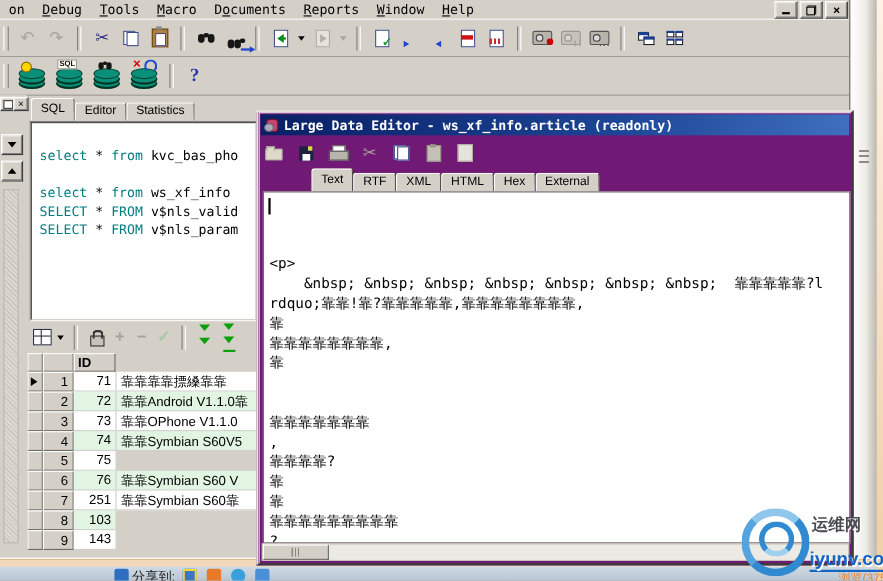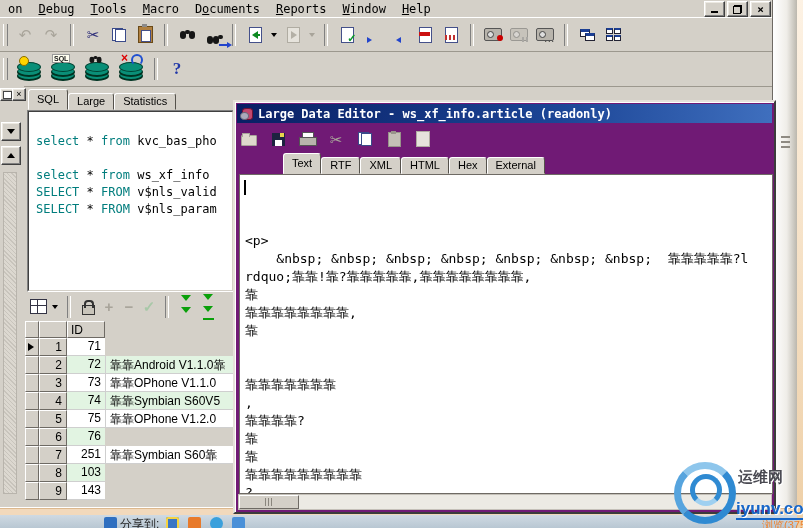--- a/index.html
+++ b/index.html
@@ -100,21 +100,21 @@
   .gicon-grid::before{content:"";position:absolute;left:6px;top:0;width:1px;height:100%;background:#334;}
   .gicon-grid::after{content:"";position:absolute;left:0;top:5px;width:100%;height:1px;background:#334;}
   .lock{position:relative;width:11px;height:8px;background:#c8c4ba;border:1px solid #333;margin-top:6px;}
   .lock::before{content:"";position:absolute;left:1px;top:-6px;width:6px;height:6px;border:2px solid #333;border-bottom:none;border-radius:4px 4px 0 0;}
   .fetch{display:flex;flex-direction:column;align-items:center;gap:1px;}
   .fetch b{width:0;height:0;border:5px solid transparent;border-top:6px solid #0aa00a;display:block;}
   .fetch .bar{width:11px;height:2px;background:#0aa00a;}
   .grid{position:absolute;left:25px;top:321px;width:208px;height:186px;overflow:hidden;background:#d4d0c8;font-size:12px;}
   .ghead{display:flex;height:17px;}
   .hcell{background:#d4d0c8;border:1px solid;border-color:#fff #6e6a64 #6e6a64 #fff;box-sizing:border-box;
-    padding:1px 2px 0 3px;overflow:hidden;white-space:nowrap;}
+    padding:1px 2px 0 3px;overflow:hidden;white-space:nowrap;font-weight:bold;}
   .grow{display:flex;height:18px;}
   .grow .c-ind,.grow .c-num{background:#d4d0c8;border:1px solid;border-color:#fff #6e6a64 #6e6a64 #fff;box-sizing:border-box;}
   .c-ind{width:14px;display:flex;align-items:center;justify-content:center;}
   .c-num{width:28px;text-align:right;padding:1px 4px 0 0;}
   .c-id{width:38px;text-align:right;padding:1px 4px 0 0;background:#fff;border-bottom:1px solid #cfcfcf;box-sizing:border-box;overflow:hidden;}
   .c-title{flex:1;padding:1px 0 0 4px;background:#fff;border-bottom:1px solid #cfcfcf;border-left:1px solid #cfcfcf;box-sizing:border-box;
     overflow:hidden;white-space:nowrap;}
   .grow.alt .c-id,.grow.alt .c-title{background:#e2f4e2;}
   .sel-arrow{width:0;height:0;border:4px solid transparent;border-left:6px solid #000;margin-left:2px;}
   
@@ -352,21 +352,21 @@
         <span class="tri-dn"></span>
       </div>
     <div class="ls-arrowbtn btn3d" style="top:60px;">
         <span class="tri-up"></span>
       </div>
     <div class="ls-texture"></div>
   </div>
 
   <div id="sql-tabs" class="sql-tabs">
       <div class="tab active">SQL</div>
-      <div class="tab">Large</div>
+      <div class="tab">Editor</div>
       <div class="tab">Statistics</div>
     </div>
   <div class="sql-editor sunk2">
     <div class="sunk2i"></div>
     <div id="sql-code" class="code"><div class="code-line"><span class="kw">select</span><span class="tx"> * </span><span class="kw">from</span><span class="tx"> kvc_bas_pho</span></div><div class="code-line">&nbsp;</div><div class="code-line"><span class="kw">select</span><span class="tx"> * </span><span class="kw">from</span><span class="tx"> ws_xf_info</span></div><div class="code-line"><span class="kw">SELECT</span><span class="tx"> * </span><span class="kw">FROM</span><span class="tx"> v$nls_valid</span></div><div class="code-line"><span class="kw">SELECT</span><span class="tx"> * </span><span class="kw">FROM</span><span class="tx"> v$nls_param</span></div></div>
   </div>
 
   <div class="grid-tb">
     <div class="tbtn" style="width:22px">
         <span class="gicon-grid"></span>
@@ -409,20 +409,21 @@
       <div class="hcell" style="width:28px"></div>
       <div class="hcell" style="width:38px">ID</div>
     </div>
     <div id="grid-rows">
         <div class="grow">
           <div class="c-ind">
             <span class="sel-arrow"></span>
           </div>
           <div class="c-num">1</div>
           <div class="c-id">71</div>
+          <div class="c-title">靠靠靠靠摽縔靠靠</div>
         </div>
         <div class="grow alt">
           <div class="c-ind"></div>
           <div class="c-num">2</div>
           <div class="c-id">72</div>
           <div class="c-title">靠靠Android V1.1.0靠</div>
         </div>
         <div class="grow">
           <div class="c-ind"></div>
           <div class="c-num">3</div>
@@ -432,26 +433,26 @@
         <div class="grow alt">
           <div class="c-ind"></div>
           <div class="c-num">4</div>
           <div class="c-id">74</div>
           <div class="c-title">靠靠Symbian S60V5</div>
         </div>
         <div class="grow">
           <div class="c-ind"></div>
           <div class="c-num">5</div>
           <div class="c-id">75</div>
-          <div class="c-title">靠靠OPhone V1.2.0</div>
         </div>
         <div class="grow alt">
           <div class="c-ind"></div>
           <div class="c-num">6</div>
           <div class="c-id">76</div>
+          <div class="c-title">靠靠Symbian S60 V</div>
         </div>
         <div class="grow">
           <div class="c-ind"></div>
           <div class="c-num">7</div>
           <div class="c-id">251</div>
           <div class="c-title">靠靠Symbian S60靠</div>
         </div>
         <div class="grow alt">
           <div class="c-ind"></div>
           <div class="c-num">8</div>

